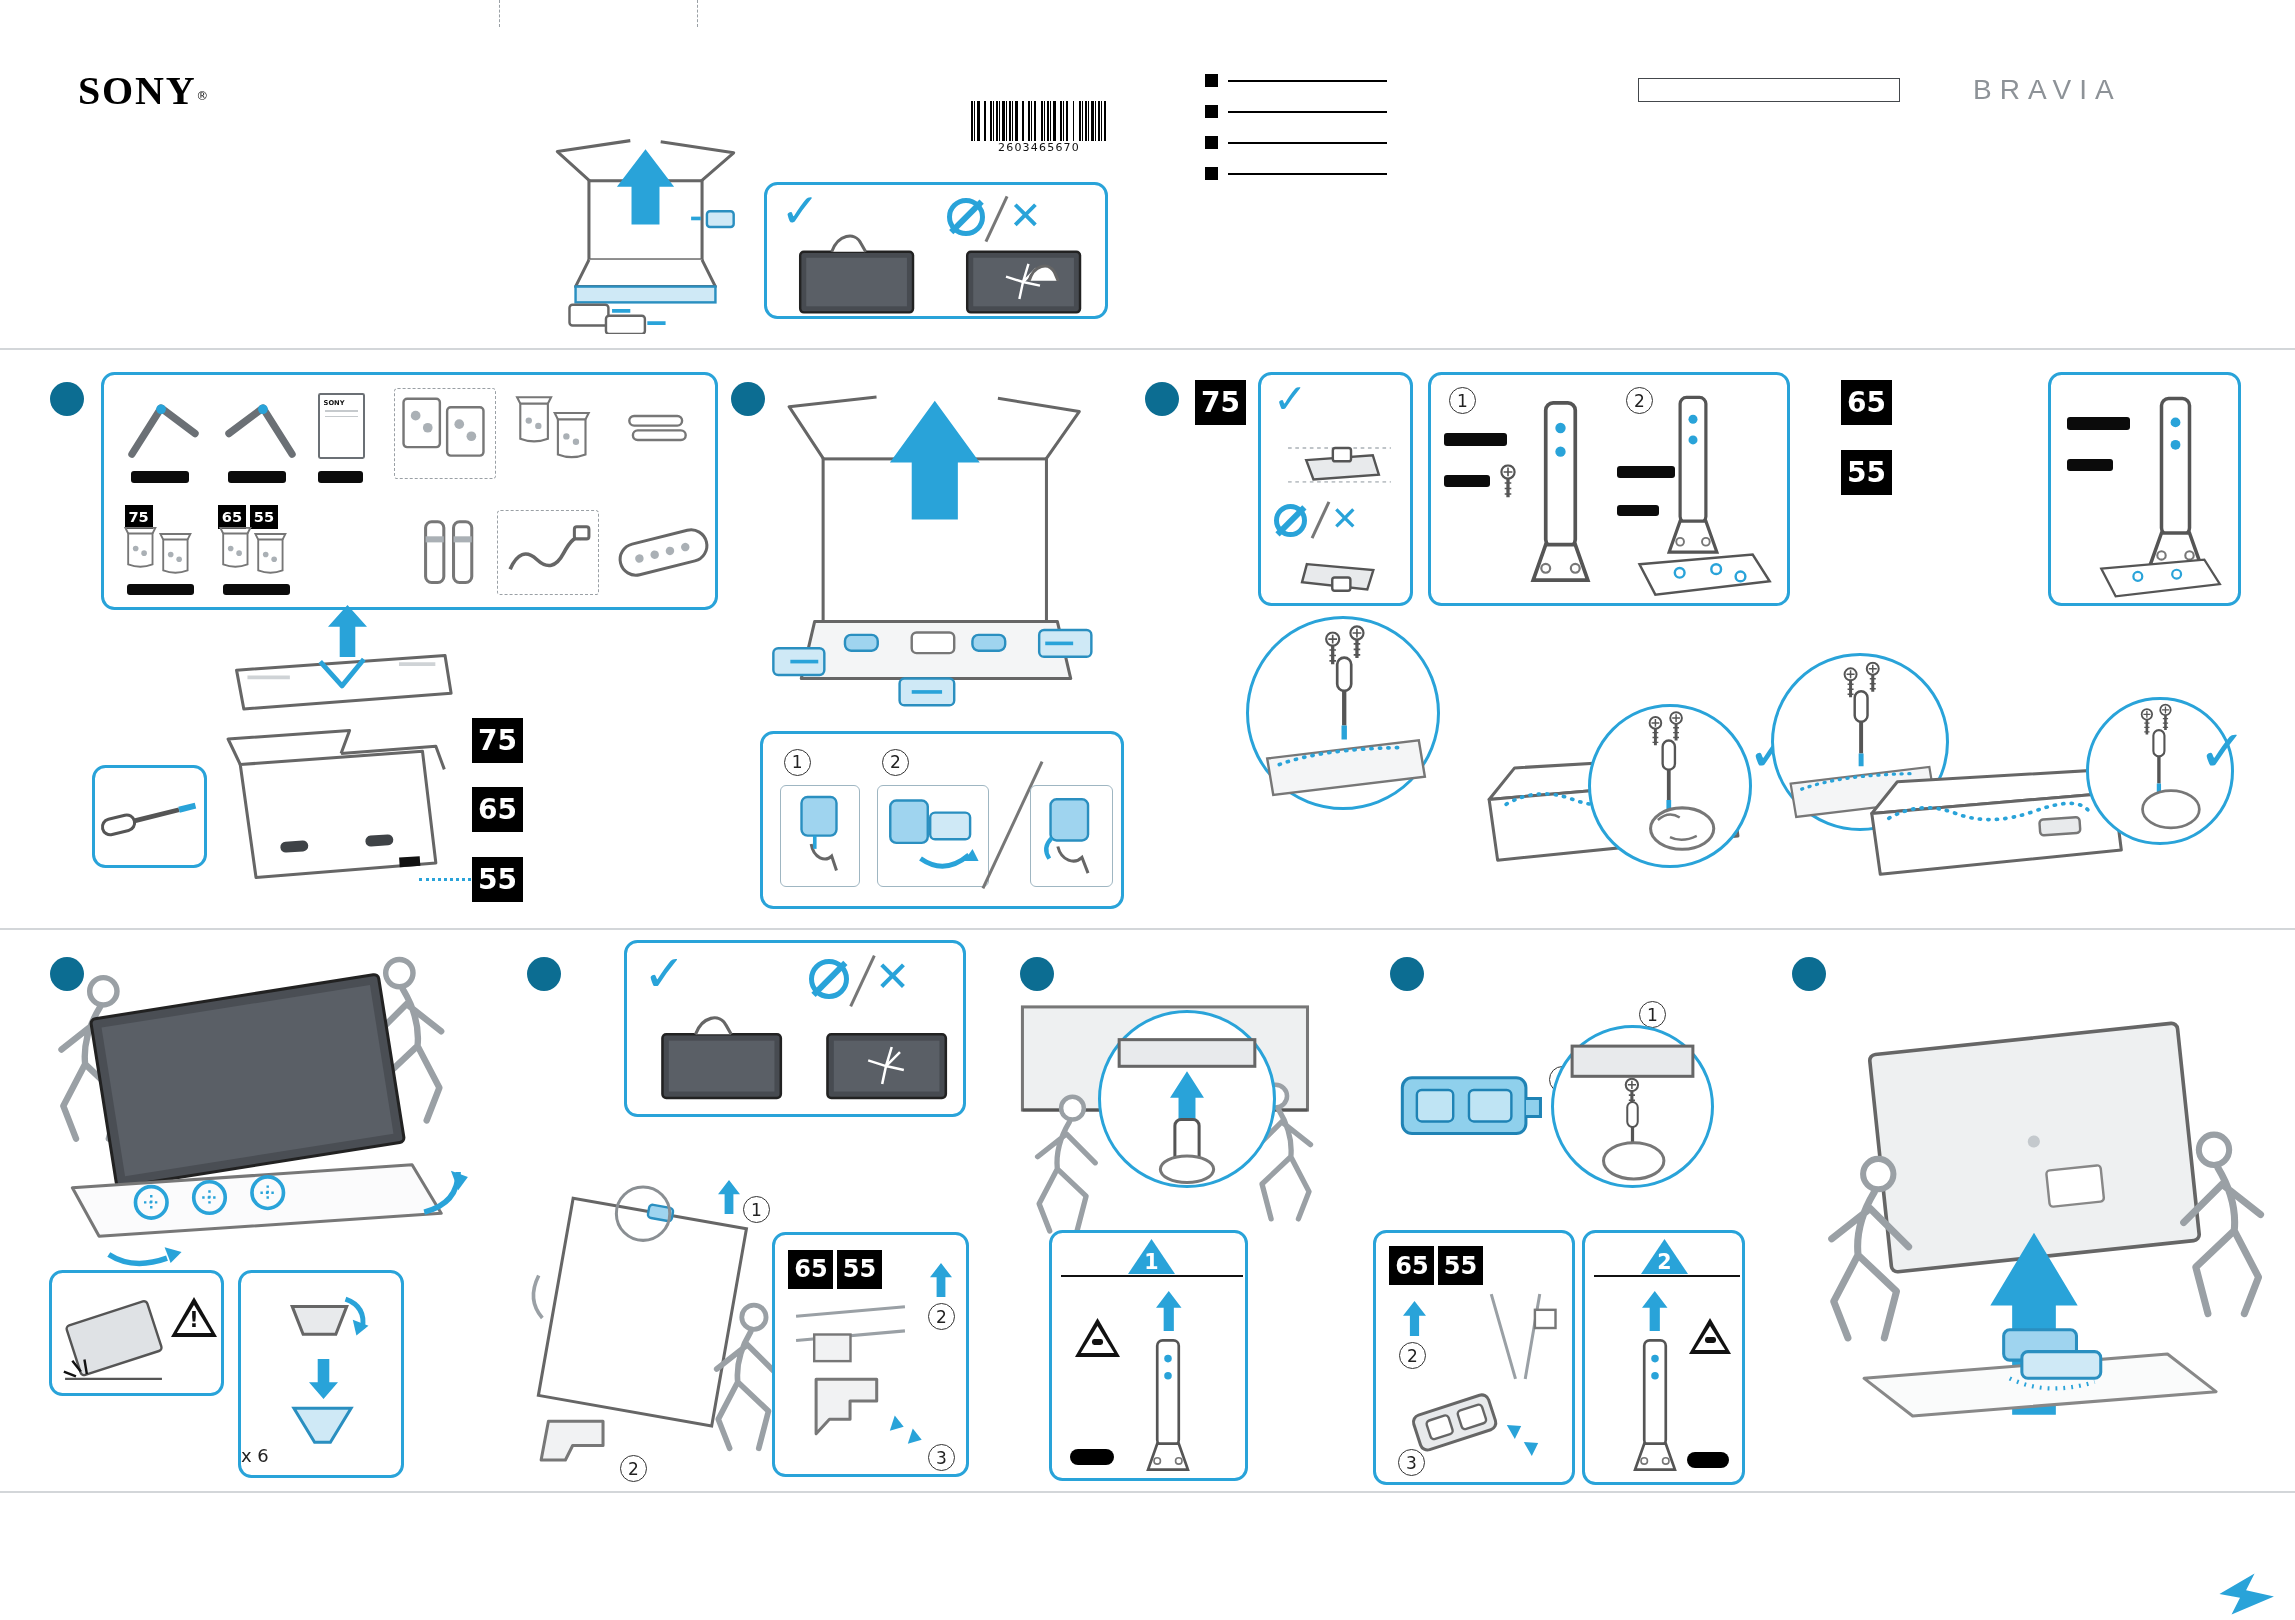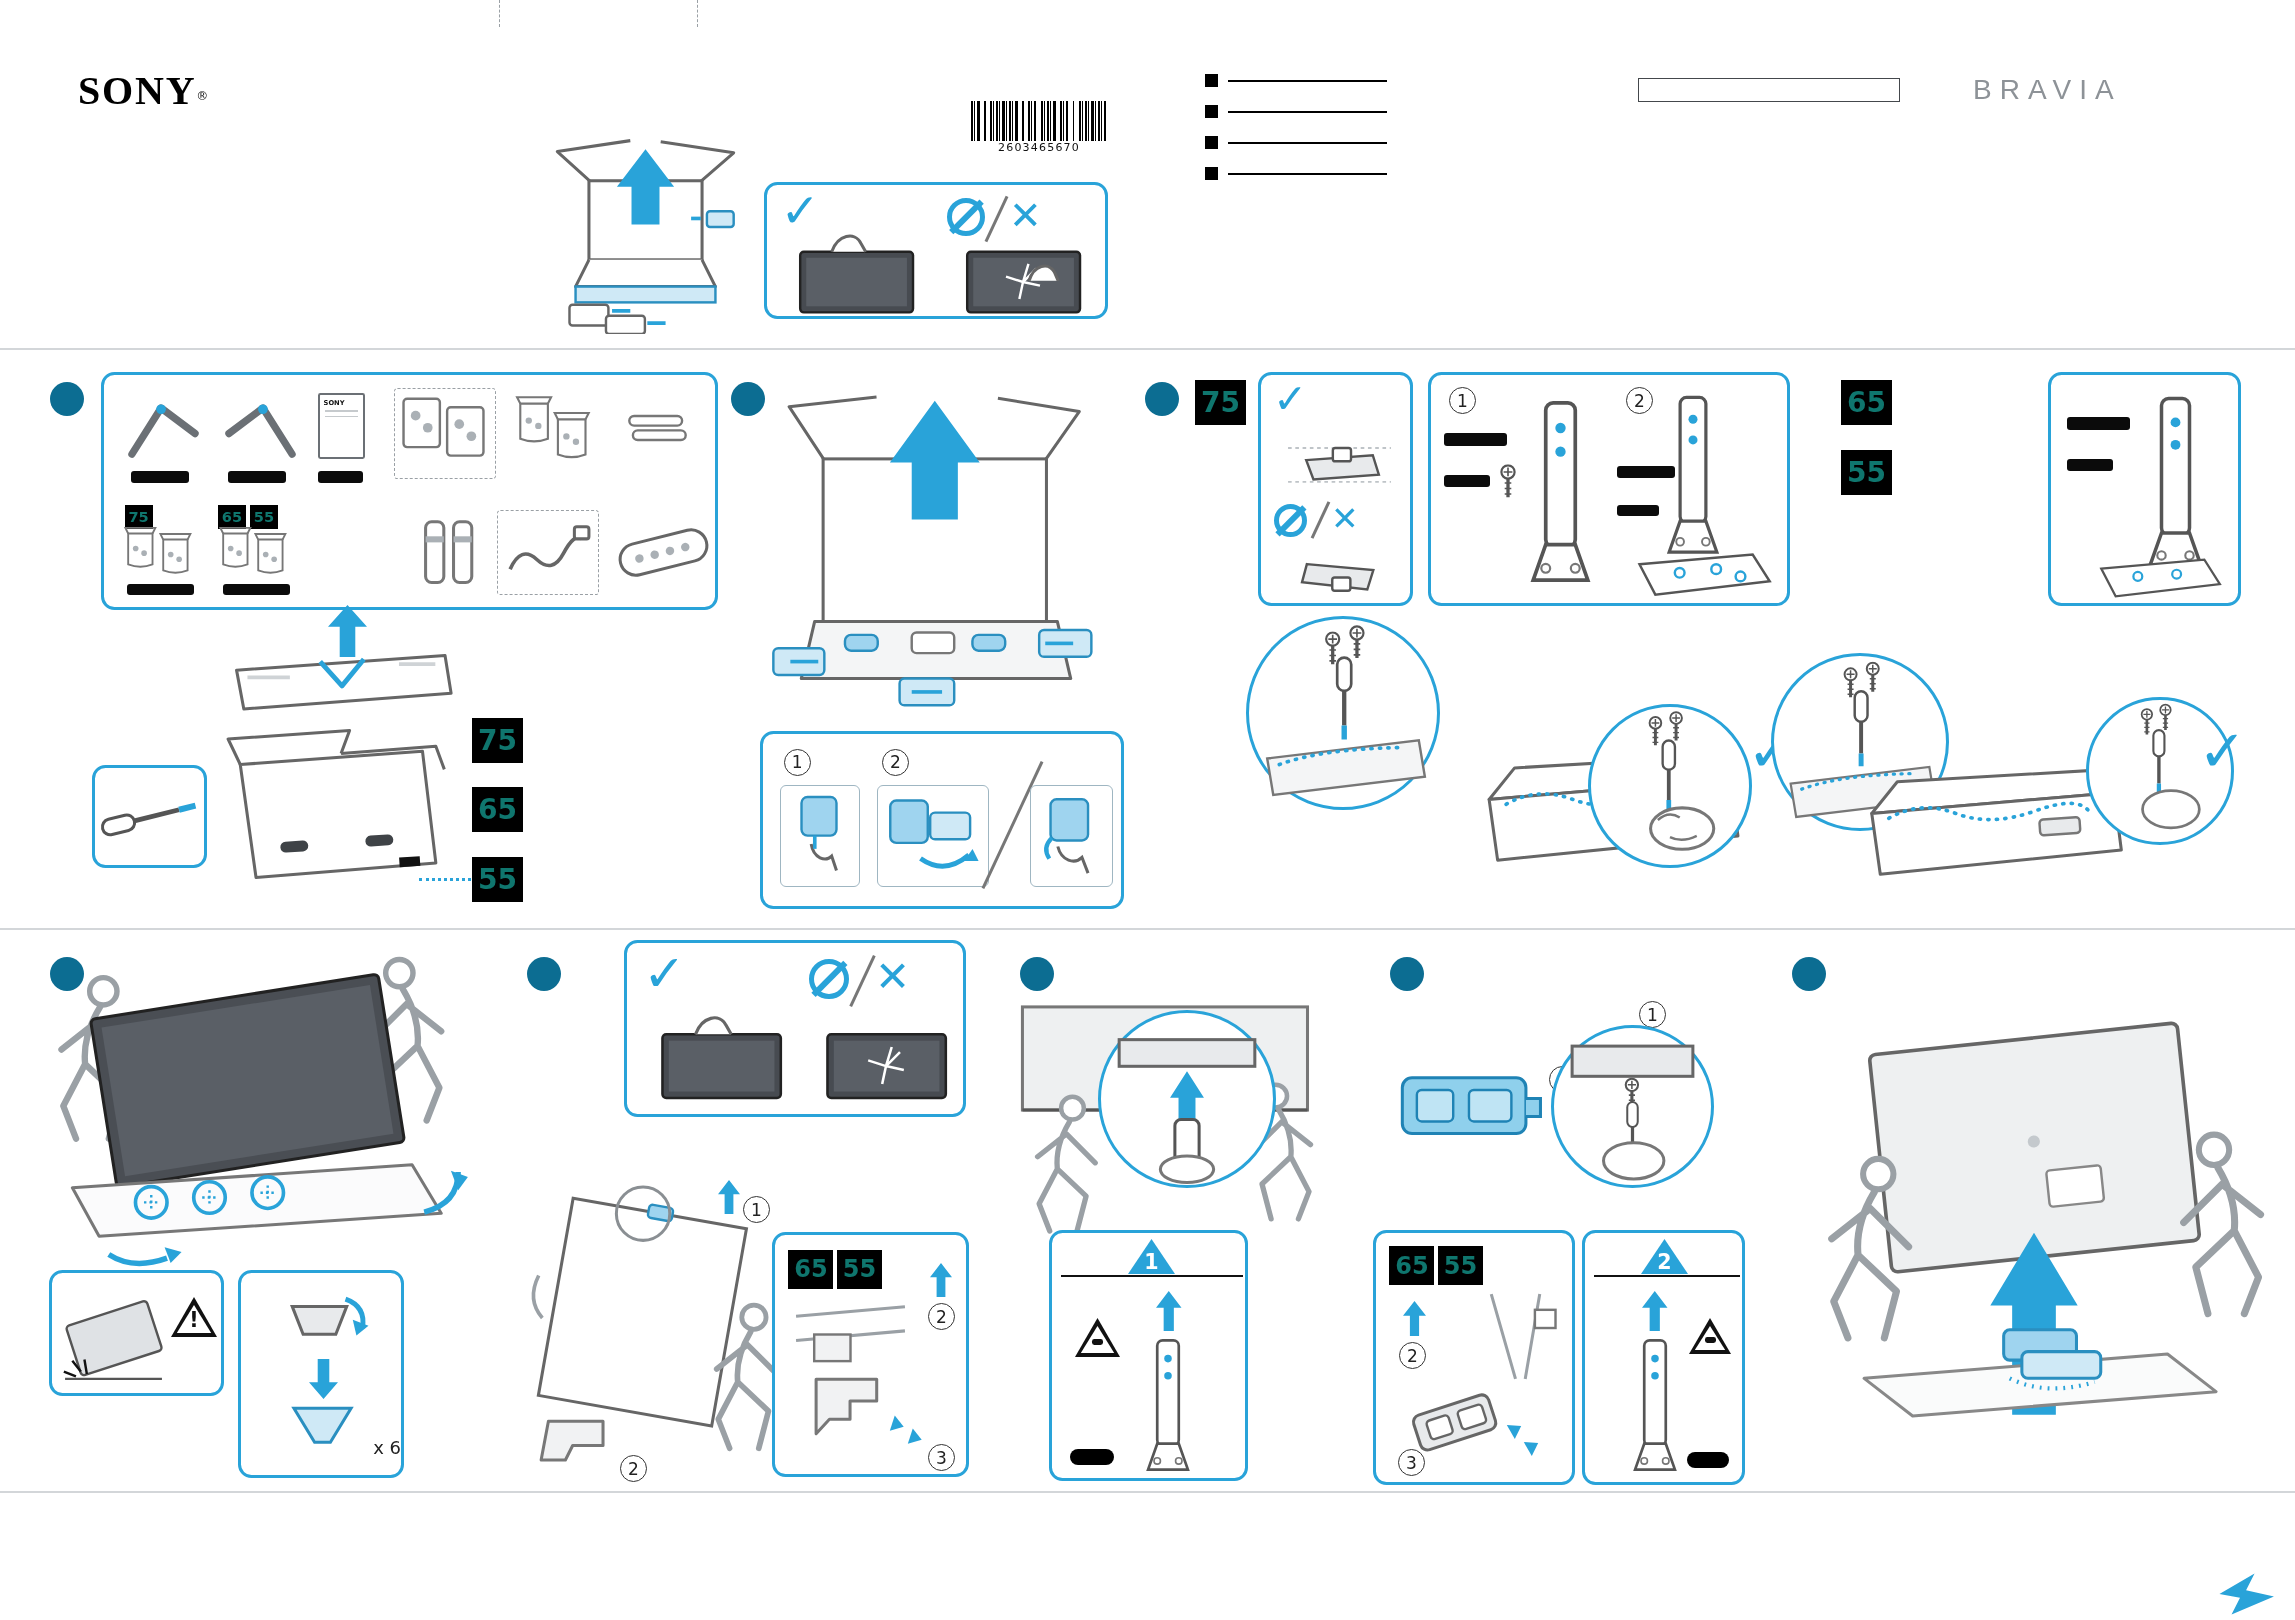--- a/index.html
+++ b/index.html
@@ -10,21 +10,21 @@
     --gray:#8a8f93;
     --line:#55595e;
   }
   *{margin:0;padding:0;box-sizing:border-box}
   html,body{background:#fff}
   body{width:2295px;height:1620px;position:relative;overflow:hidden;font-family:"DejaVu Sans",sans-serif;color:var(--ink)}
   .abs{position:absolute}
   .panel{border:3px solid var(--accent);border-radius:13.4px;background:#fff}
   .divider{position:absolute;left:0;right:0;height:1.8px;background:#d3d6d9}
   .step-circle{width:34px;height:34px;border-radius:50%;background:var(--step)}
-  .badge{background:#000;color:#0f766e;font-weight:bold;display:flex;align-items:center;justify-content:center;line-height:1}
+  .badge{background:#000;color:#ffffff;font-weight:bold;display:flex;align-items:center;justify-content:center;line-height:1}
   .badge-lg{width:51px;height:45px;font-size:28px}
   .badge-md{width:45px;height:39px;font-size:24px}
   .badge-sm{width:28px;height:24px;font-size:14.6px}
   .circnum{width:27px;height:27px;border:1.8px solid #333;border-radius:50%;display:flex;align-items:center;justify-content:center;font-size:17px;color:#222;background:#fff}
   .check{color:var(--accent);font-weight:bold;line-height:1}
   .cross{color:var(--accent);font-weight:bold;line-height:1}
   .slashline{width:3px;background:#777;transform:rotate(25deg)}
   .no-sign{border:5.5px solid var(--accent);border-radius:50%;position:relative}
   .no-sign::before{content:"";position:absolute;left:-7.3px;top:50%;margin-top:-3px;width:calc(100% + 14.6px);height:6px;background:var(--accent);transform:rotate(-45deg)}
   .uparrow{background:var(--accent);clip-path:polygon(50% 0,100% 42%,70% 42%,70% 100%,30% 100%,30% 42%,0 42%)}
@@ -461,21 +461,21 @@
 <div class="abs panel" style="left:238px;top:1270px;width:166px;height:208px">
   <svg class="abs" style="left:27px;top:8.5px" width="109" height="73" viewBox="0 0 180 120">
       <path d="M40 40 H130 L112 86 H58 Z" fill="#e8eaec" stroke="#666" stroke-width="5"></path>
       <path d="M128 28 q34 12 28 48" fill="none" stroke="#29A3D9" stroke-width="8"></path>
       <polygon points="146,88 166,72 140,62" fill="#29A3D9"></polygon>
     </svg>
   <div class="abs uparrow" style="left:68px;top:86px;width:29px;height:40px;transform:rotate(180deg)"></div>
   <svg class="abs" style="left:42px;top:129px" width="79" height="55" viewBox="0 0 130 90">
       <path d="M18 10 L112 10 L78 66 H52 Z" fill="#cfe9f6" stroke="#2a8fc0" stroke-width="5"></path>
     </svg>
-  <div class="abs x6" style="left:0;right:0;bottom:17px;text-align:right">x 6</div>
+  <div class="abs x6" style="left:0;right:0;bottom:9px;text-align:left">x 6</div>
 </div>
 
 <div class="abs step-circle" style="left:527px;top:957px"></div>
 <div class="abs panel" style="left:624px;top:940px;width:342px;height:177px">
   <span class="abs check" style="left:16px;top:4.9px;font-size:51px">✓</span>
   <svg class="abs" style="left:24px;top:59px" width="140" height="104" viewBox="0 0 220 150">
       <rect x="18" y="44" width="186" height="100" rx="6" fill="#474b51" stroke="#222" stroke-width="4"></rect>
       <rect x="28" y="54" width="166" height="80" fill="#5a5f66"></rect>
       <path d="M70 44 C80 16 108 10 118 30 L126 44" fill="#fff" stroke="#666" stroke-width="5"></path>
     </svg>

